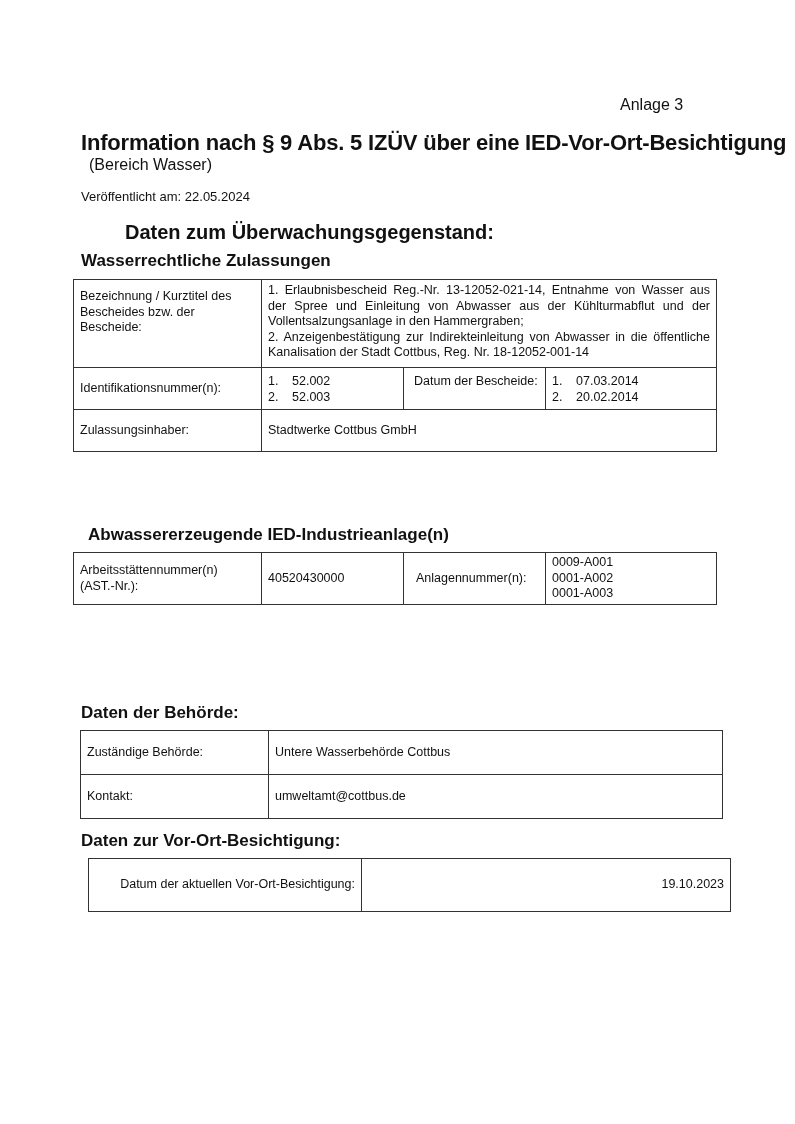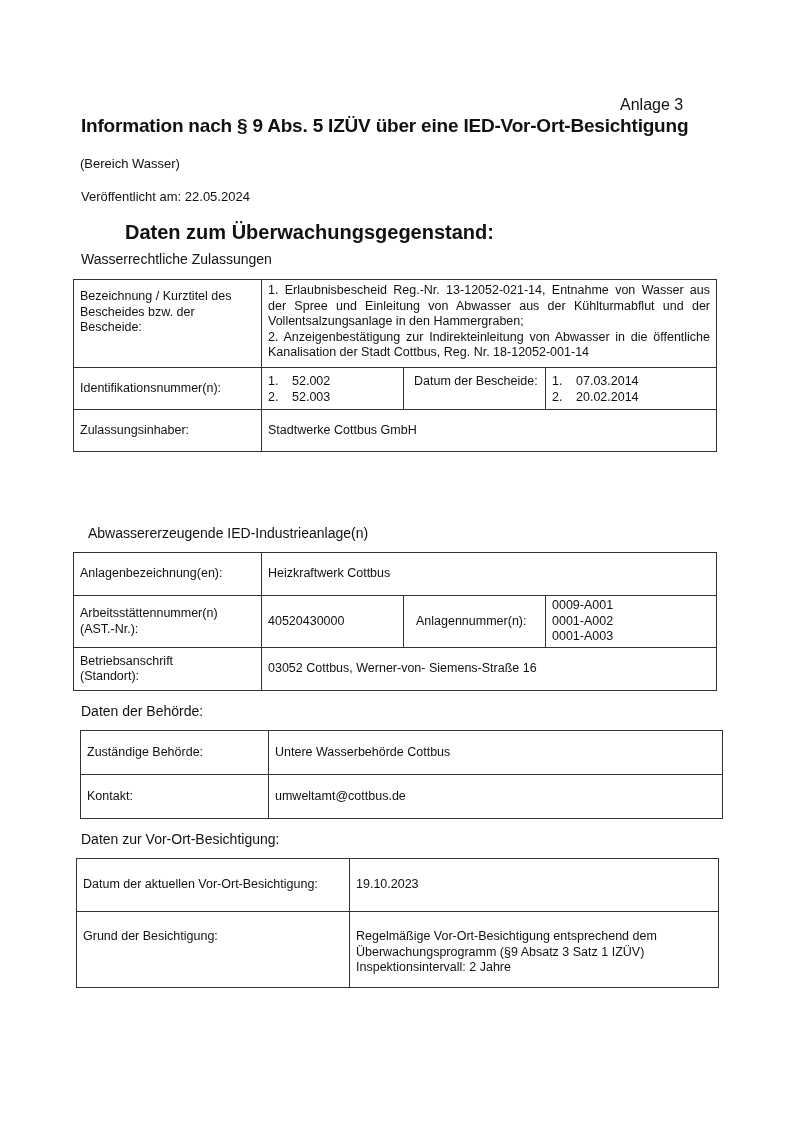--- a/index.html
+++ b/index.html
@@ -1,23 +1,23 @@
 <!DOCTYPE html>
 <html><head>
 <meta charset="utf-8">
 <style>
   html, body { margin: 0; padding: 0; background: #ffffff; }
   body { width: 795px; height: 1124px; position: relative; font-family: "Liberation Sans", sans-serif; color: #111; overflow: hidden; }
   .abs { position: absolute; }
   .anlage { left: 620px; top: 96px; font-size: 16px; }
-  .title { left: 81px; top: 115px; font-size: 19px; font-weight: bold; letter-spacing: -0.2px; }
-  .subtitle { left: 80px; top: 156px; font-size: 13px; }
+  .title { left: 81px; top: 130px; font-size: 22px; font-weight: bold; letter-spacing: -0.2px; }
+  .subtitle { left: 89px; top: 156px; font-size: 16px; }
   .published { left: 81px; top: 189px; font-size: 13px; }
   .h2 { left: 81px; top: 221px; font-size: 20px; font-weight: bold; margin-left: 44px; }
-  .h3 { font-size: 14px; font-weight: normal; }
+  .h3 { font-size: 17px; font-weight: bold; }
   table { position: absolute; border-collapse: collapse; font-size: 12.5px; table-layout: fixed; }
   td { border: 1px solid #333; vertical-align: top; padding: 0 6px; line-height: 15.5px; }
   td.mid { vertical-align: middle; }
   .ol { display: flex; }
   .ol .n { width: 24px; flex: none; }
   .justify { text-align: justify; margin-left: 12px; }
 </style>
 </head>
 <body>
 
@@ -78,43 +78,32 @@
 <div class="abs h3" style="left:88px; top:525px;">Abwassererzeugende IED-Industrieanlage(n)</div>
 
 <table style="left:73px; top:552px; width:643px;">
   <colgroup>
       <col style="width:188px">
       <col style="width:142px">
       <col style="width:142px">
       <col style="width:171px">
     </colgroup>
   <tbody>
-      <tr style="height:43px">
-    <td class="mid">Anlagenbezeichnung(en):</td>
-    <td colspan="3" class="mid">Heizkraftwerk Cottbus</td>
-  </tr>
   <tr style="height:52px">
     <td class="mid">
       <div>Arbeitsstättennummer(n)</div>
       <div>(AST.-Nr.):</div>
     </td>
     <td class="mid">40520430000</td>
     <td class="mid" style="padding-left:12px">Anlagennummer(n):</td>
     <td class="mid">
       <div>0009-A001</div>
       <div>0001-A002</div>
       <div>0001-A003</div>
     </td>
-  </tr>
-  <tr style="height:43px">
-    <td class="mid">
-      <div>Betriebsanschrift</div>
-      <div>(Standort):</div>
-    </td>
-    <td colspan="3" class="mid">03052 Cottbus, Werner-von- Siemens-Straße 16</td>
   </tr>
 </tbody>
   </table>
 
 <div class="abs h3" style="left:81px; top:703px;">Daten der Behörde:</div>
 
 <table style="left:80px; top:730px; width:642px;">
   <colgroup>
       <col style="width:188px">
       <col style="width:454px">
@@ -126,32 +115,24 @@
   </tr>
   <tr style="height:44px">
     <td class="mid">Kontakt:</td>
     <td class="mid">umweltamt@cottbus.de</td>
   </tr>
 </tbody>
   </table>
 
 <div class="abs h3" style="left:81px; top:831px;">Daten zur Vor-Ort-Besichtigung:</div>
 
-<table style="left:76px; top:858px; width:642px;">
+<table style="left:88px; top:858px; width:642px;text-align:right;">
   <colgroup>
       <col style="width:273px">
       <col style="width:369px">
     </colgroup>
   <tbody>
       <tr style="height:53px">
     <td class="mid">Datum der aktuellen Vor-Ort-Besichtigung:</td>
     <td class="mid">19.10.2023</td>
   </tr>
-  <tr style="height:76px">
-    <td style="padding-top:17px">Grund der Besichtigung:</td>
-    <td style="padding-top:17px">
-      <div>Regelmäßige Vor-Ort-Besichtigung entsprechend dem</div>
-      <div>Überwachungsprogramm (§9 Absatz 3 Satz 1 IZÜV)</div>
-      <div>Inspektionsintervall: 2 Jahre</div>
-    </td>
-  </tr>
 </tbody>
   </table>
 
 </body></html>

